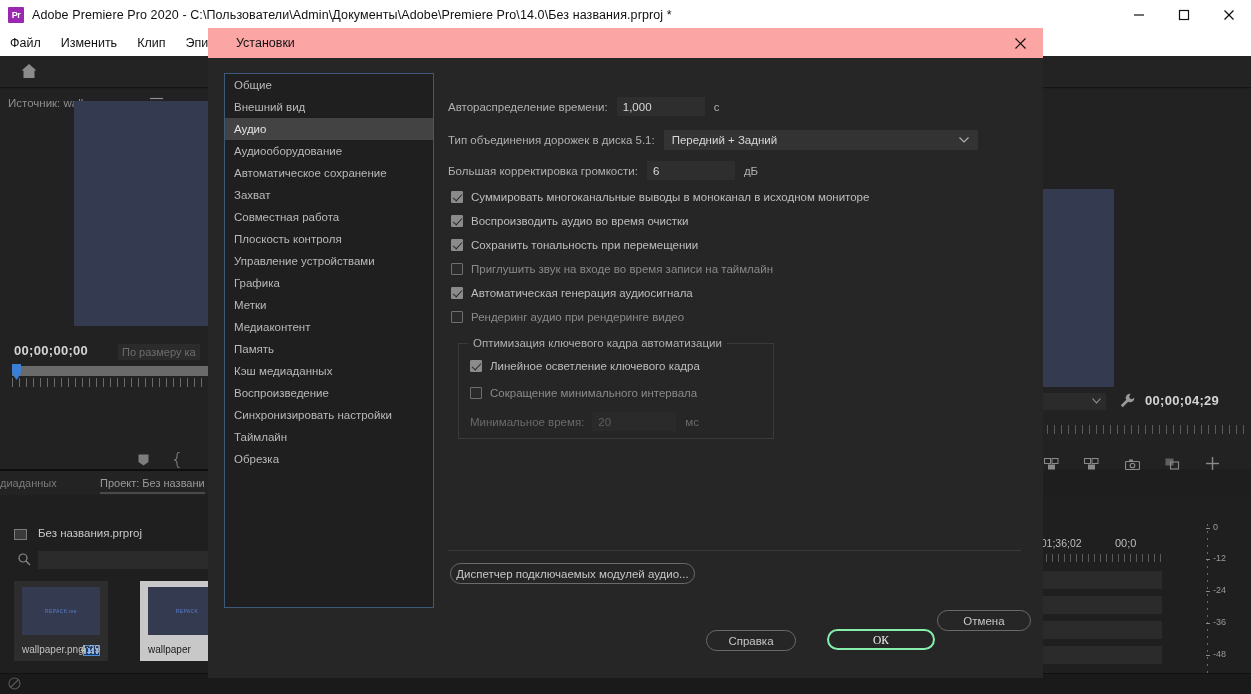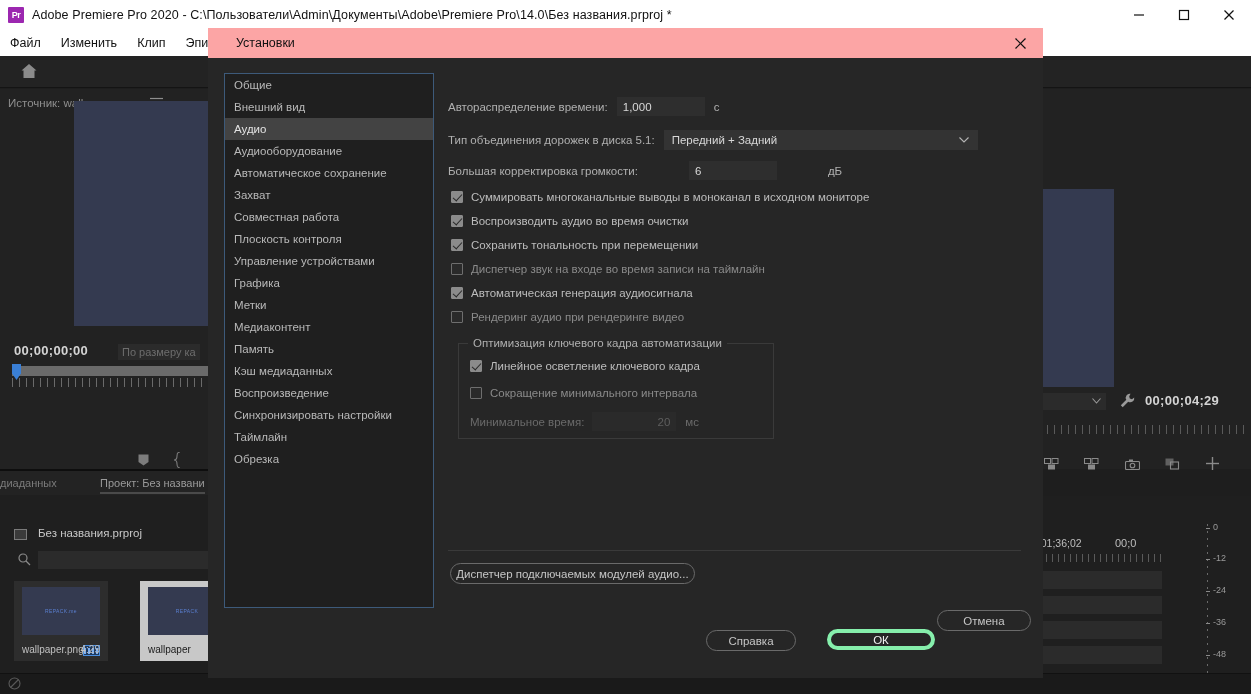--- a/index.html
+++ b/index.html
@@ -316,21 +316,21 @@
   .radio.selected { background: #8f8f8f; border-color: #8f8f8f; }
 
   
   .btn {
     background: transparent; border: 1px solid #6a6a6a; border-radius: 11px;
     height: 21px; color: #c6c6c6; font-size: 11.5px;
     font-family: "Liberation Sans", sans-serif;
     display: flex; align-items: center; justify-content: center;
     position: absolute; white-space: nowrap; padding: 0 10px;
   }
-  .btn.primary { border: 4px solid #86efac; color: #f0f0f0; }
+  .btn.primary { border: 2px solid #86efac; color: #f0f0f0; font-family: Liberation Serif, serif; }
   .hr {
     position: absolute; height: 1px; background: #3a3a3a;
   }
 </style>
 </head>
 <body>
 
 <div id="win-titlebar">
   <div id="win-icon">Pr</div>
   <div id="win-title">Adobe Premiere Pro 2020 - C:\Пользователи\Admin\Документы\Adobe\Premiere Pro\14.0\Без названия.prproj *</div>
@@ -593,41 +593,41 @@
       <div class="dropdown" style="width:320px; margin-left:9px;">
         <span>Передний + Задний</span>
         <span class="dd-caret">
           <svg width="10" height="6" viewBox="0 0 10 6">
               <path d="M0.5 0.5 L5 5 L9.5 0.5" fill="none" stroke="#b5b5b5" stroke-width="1.1"></path>
             </svg>
         </span>
       </div>
     </div>
 
-    <div class="row" style="left:0; top:88px;gap:42px;">
+    <div class="row" style="left:0; top:88px;">
       <span class="fld-label">Большая корректировка громкости:</span>
       <input class="txt-input" style="width: 88px; margin-left: 9px;" value="6">
       <span class="unit">дБ</span>
     </div>
 
     <div class="cbrow" style="left:3px; top:118px;align-items:center;">
       <span class="cbox checked"></span>
       <span class="cblabel">Суммировать многоканальные выводы в моноканал в исходном мониторе</span>
     </div>
     <div class="cbrow" style="left:3px; top:142px;">
       <span class="cbox checked"></span>
       <span class="cblabel">Воспроизводить аудио во время очистки</span>
     </div>
     <div class="cbrow" style="left:3px; top:166px;">
       <span class="cbox checked"></span>
       <span class="cblabel">Сохранить тональность при перемещении</span>
     </div>
     <div class="cbrow" style="left:3px; top:190px;">
       <span class="cbox"></span>
-      <span class="cblabel dim">Диспетчер звук на входе во время записи на таймлайн</span>
+      <span class="cblabel dim">Приглушить звук на входе во время записи на таймлайн</span>
     </div>
     <div class="cbrow" style="left:3px; top:214px;">
       <span class="cbox checked"></span>
       <span class="cblabel">Автоматическая генерация аудиосигнала</span>
     </div>
     <div class="cbrow" style="left:3px; top:238px;">
       <span class="cbox"></span>
       <span class="cblabel dim">Рендеринг аудио при рендеринге видео</span>
     </div>
 
@@ -636,21 +636,21 @@
       <div class="cbrow" style="left:11px; top:16px;">
         <span class="cbox checked"></span>
         <span class="cblabel">Линейное осветление ключевого кадра</span>
       </div>
       <div class="cbrow" style="left:11px; top:43px;">
         <span class="cbox"></span>
         <span class="cblabel dim">Сокращение минимального интервала</span>
       </div>
       <div class="row" style="left:11px; top:68px;">
         <span class="fld-label" style="color:#6a6a6a;">Минимальное время:</span>
-        <input class="txt-input disabled" style="width: 84px; margin-left: 8px; text-align: right;" disabled="" value="20">
+        <input class="txt-input disabled" style="width: 84px; margin-left: 8px;" disabled="" value="20">
         <span class="unit" style="color:#6a6a6a;">мс</span>
       </div>
     </div>
 
 
     <div class="hr" style="left:0; top:477px; width:573px;"></div>
 
     <div class="btn" style="left:2px; top:490px; width:245px;">Диспетчер подключаемых модулей аудио...</div>
   </div>
 

